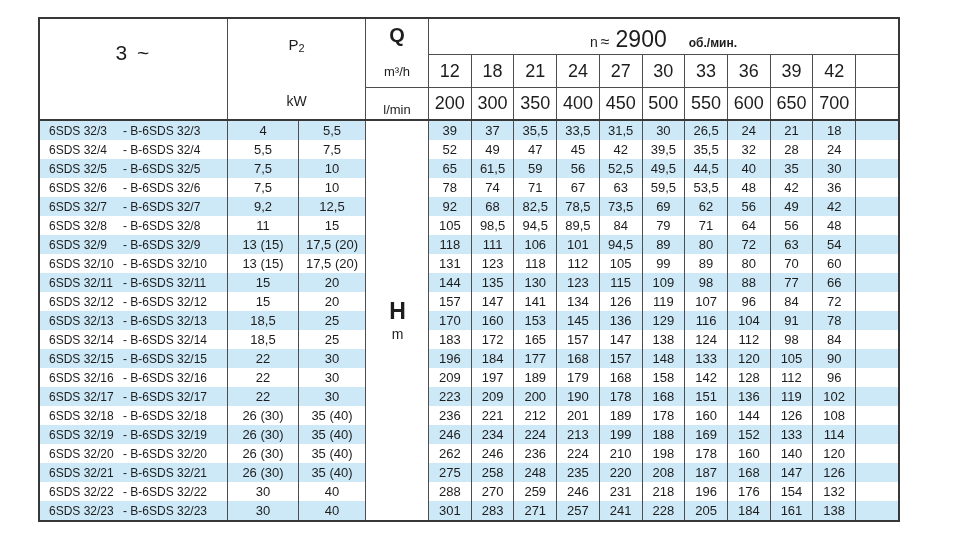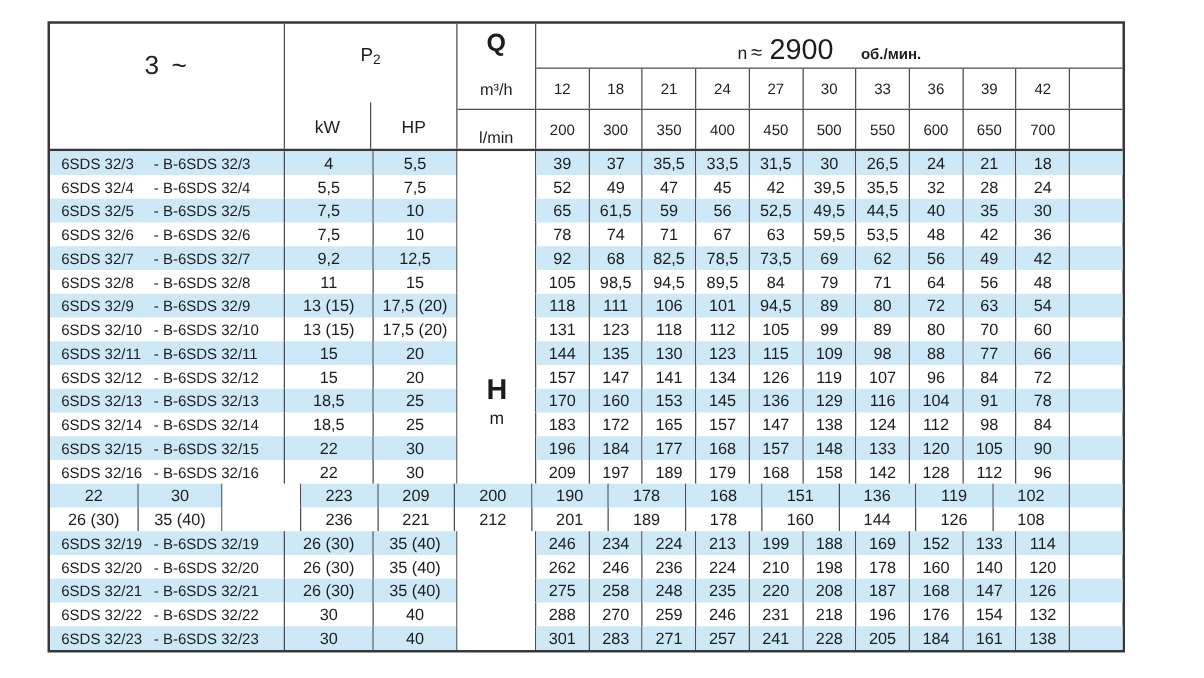--- a/index.html
+++ b/index.html
@@ -38,21 +38,21 @@
   .speed { height: 36px; border-bottom: 1px solid #4d4d4d; display: flex;
            align-items: baseline; justify-content: center; padding-top: 7px; }
   .sp-n { font-size: 14px; margin-right: 3px; }
   .sp-approx { font-size: 16px; margin-right: 6px; }
   .sp-val { font-size: 23px; margin-right: 22px; }
   .sp-unit { font-size: 12px; font-weight: bold; }
   .flow { display: flex; }
   .flowA { height: 33px; border-bottom: 1px solid #4d4d4d; }
   .flowB { flex: 1; }
   .fcell { flex: 1; border-right: 1px solid #4d4d4d; display: flex; align-items: center;
-           justify-content: center; font-size: 12px; }
+           justify-content: center; font-size: 18px; }
   .fcell.empty { flex: 0 0 42px; border-right: none; }
   
   .tbody { flex: 1; display: flex; flex-direction: column; position: relative; }
   .row { flex: 1; display: flex; }
   .row.stripe .cell { background: #cde9f7; }
   .cell { border-right: 1px solid #4d4d4d; display: flex; align-items: center;
           justify-content: center; font-size: 13px; }
   .cell.model { flex: 0 0 188px; justify-content: flex-start; padding-left: 9px; font-size: 12px; }
   .model .m1 { width: 74px; }
   .cell.kw { flex: 0 0 71px; }
@@ -74,21 +74,20 @@
     <div class="model-h bR">
       <span class="phase">3 ~</span>
     </div>
     <div class="p2col bR">
       <div class="p2top">
           <span>P</span>
           <span class="sub">2</span>
         </div>
       <div class="kwhp">
         <div class="kw">kW</div>
-        <div class="hp">HP</div>
       </div>
     </div>
     <div class="qcol bR">
       <div class="qtop">
         <div class="qlabel">Q</div>
         <div class="qunit">m³/h</div>
       </div>
       <div class="qbottom">l/min</div>
     </div>
     <div class="dhead">
@@ -405,36 +404,44 @@
         <div class="cell val">179</div>
         <div class="cell val">168</div>
         <div class="cell val">158</div>
         <div class="cell val">142</div>
         <div class="cell val">128</div>
         <div class="cell val">112</div>
         <div class="cell val">96</div>
         <div class="cell emptyv"></div>
       </div>
       <div class="row stripe">
+        <div class="cell model">
+          <span class="m1">6SDS 32/17</span>
+          <span class="m2">- B-6SDS 32/17</span>
+        </div>
         <div class="cell kw">22</div>
         <div class="cell hp">30</div>
         <div class="cell hgap"></div>
         <div class="cell val">223</div>
         <div class="cell val">209</div>
         <div class="cell val">200</div>
         <div class="cell val">190</div>
         <div class="cell val">178</div>
         <div class="cell val">168</div>
         <div class="cell val">151</div>
         <div class="cell val">136</div>
         <div class="cell val">119</div>
         <div class="cell val">102</div>
         <div class="cell emptyv"></div>
       </div>
       <div class="row">
+        <div class="cell model">
+          <span class="m1">6SDS 32/18</span>
+          <span class="m2">- B-6SDS 32/18</span>
+        </div>
         <div class="cell kw">26 (30)</div>
         <div class="cell hp">35 (40)</div>
         <div class="cell hgap"></div>
         <div class="cell val">236</div>
         <div class="cell val">221</div>
         <div class="cell val">212</div>
         <div class="cell val">201</div>
         <div class="cell val">189</div>
         <div class="cell val">178</div>
         <div class="cell val">160</div>

